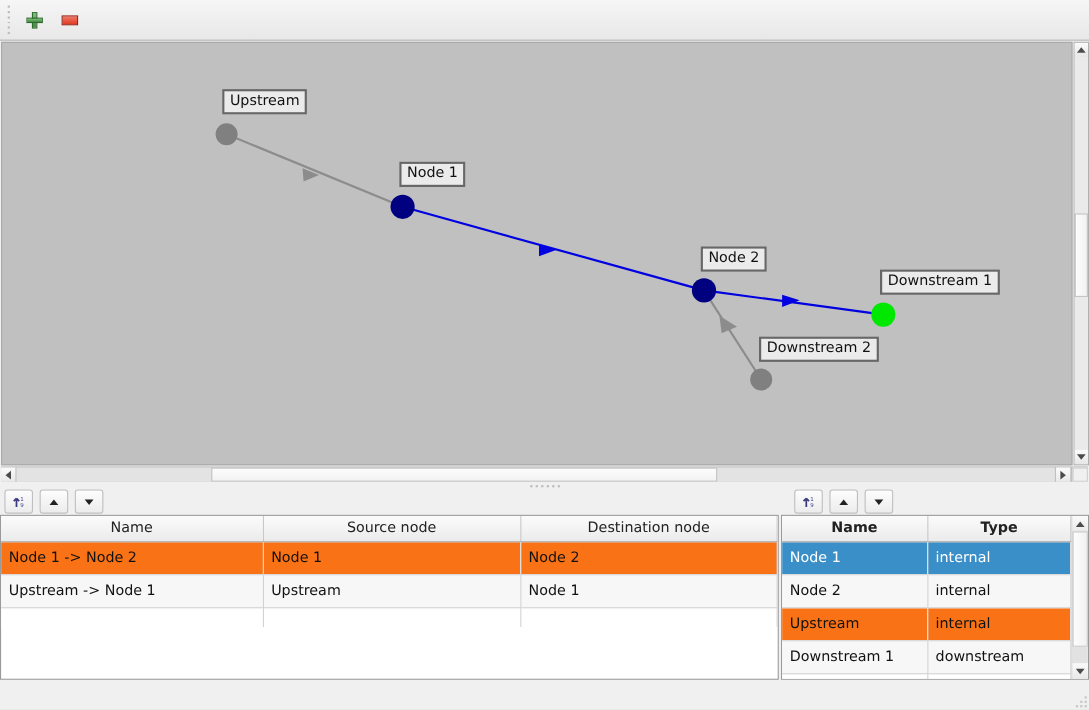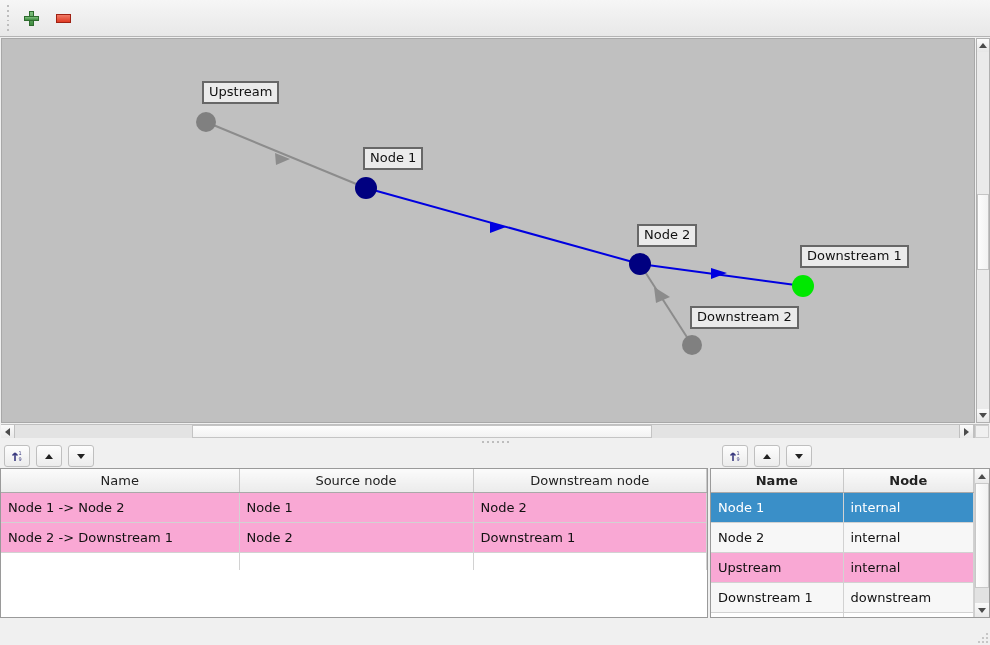--- a/index.html
+++ b/index.html
@@ -238,21 +238,21 @@
     height: 29px;
     border-right: 1px solid #d2d2d2;
     border-bottom: 1px solid #d2d2d2;
     padding: 0 0 0 7px;
     color: #111;
     white-space: nowrap;
     overflow: hidden;
     text-overflow: ellipsis;
   }
   tr.row-alt td { background: #f7f7f7; }
-  tr.row-plain td { background: #f9a8d4; }
+  tr.row-plain td { background: #f97316; }
   tr.row-sel td { background: #3a8fc8; color: #ffffff; }
   tr.row-empty td { background: #ffffff; height: 17px; border-bottom: none; }
 
   .right-scroll {
     position: absolute;
     right: 0; top: 0; width: 15px; height: 100%;
     background: #f2f2f2;
     border-left: 1px solid #cfcfcf;
     box-sizing: border-box;
   }
@@ -418,33 +418,33 @@
     <table class="grid">
       <colgroup>
           <col style="width:238px">
           <col style="width:234px">
           <col>
         </colgroup>
       <thead>
         <tr>
           <th>Name</th>
           <th>Source node</th>
-          <th>Downstream node</th>
+          <th>Destination node</th>
         </tr>
       </thead>
       <tbody>
         <tr class="row-plain">
           <td>Node 1 -&gt; Node 2</td>
           <td>Node 1</td>
           <td>Node 2</td>
         </tr>
-        <tr class="row-plain">
-          <td>Node 2 -&gt; Downstream 1</td>
-          <td>Node 2</td>
-          <td>Downstream 1</td>
+        <tr class="row-alt">
+          <td>Upstream -&gt; Node 1</td>
+          <td>Upstream</td>
+          <td>Node 1</td>
         </tr>
         <tr class="row-empty">
           <td></td>
           <td></td>
           <td></td>
         </tr>
       </tbody>
     </table>
   </div>
 </div>
@@ -470,21 +470,21 @@
 
   <div class="table-box">
     <table class="grid bold-head" style="width:263px;">
       <colgroup>
           <col style="width:132px">
           <col>
         </colgroup>
       <thead>
         <tr>
           <th>Name</th>
-          <th>Node</th>
+          <th>Type</th>
         </tr>
       </thead>
       <tbody>
         <tr class="row-sel">
           <td>Node 1</td>
           <td>internal</td>
         </tr>
         <tr class="row-alt">
           <td>Node 2</td>
           <td>internal</td>

